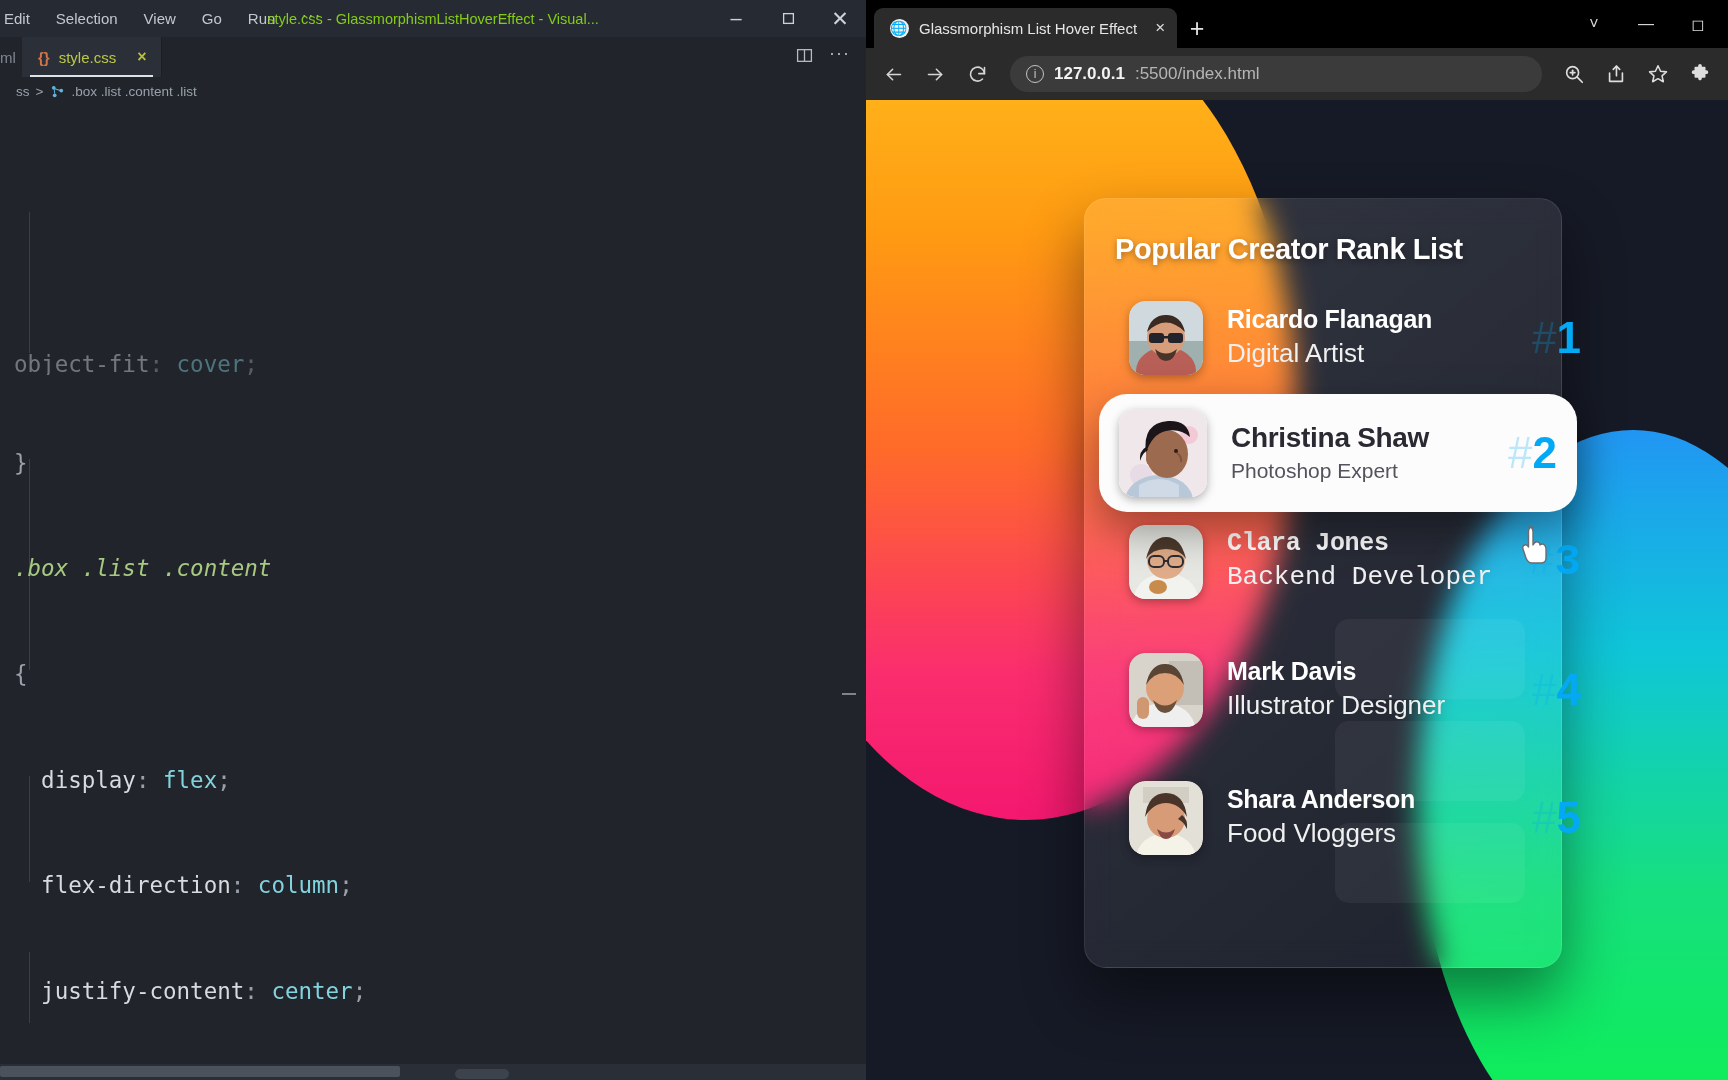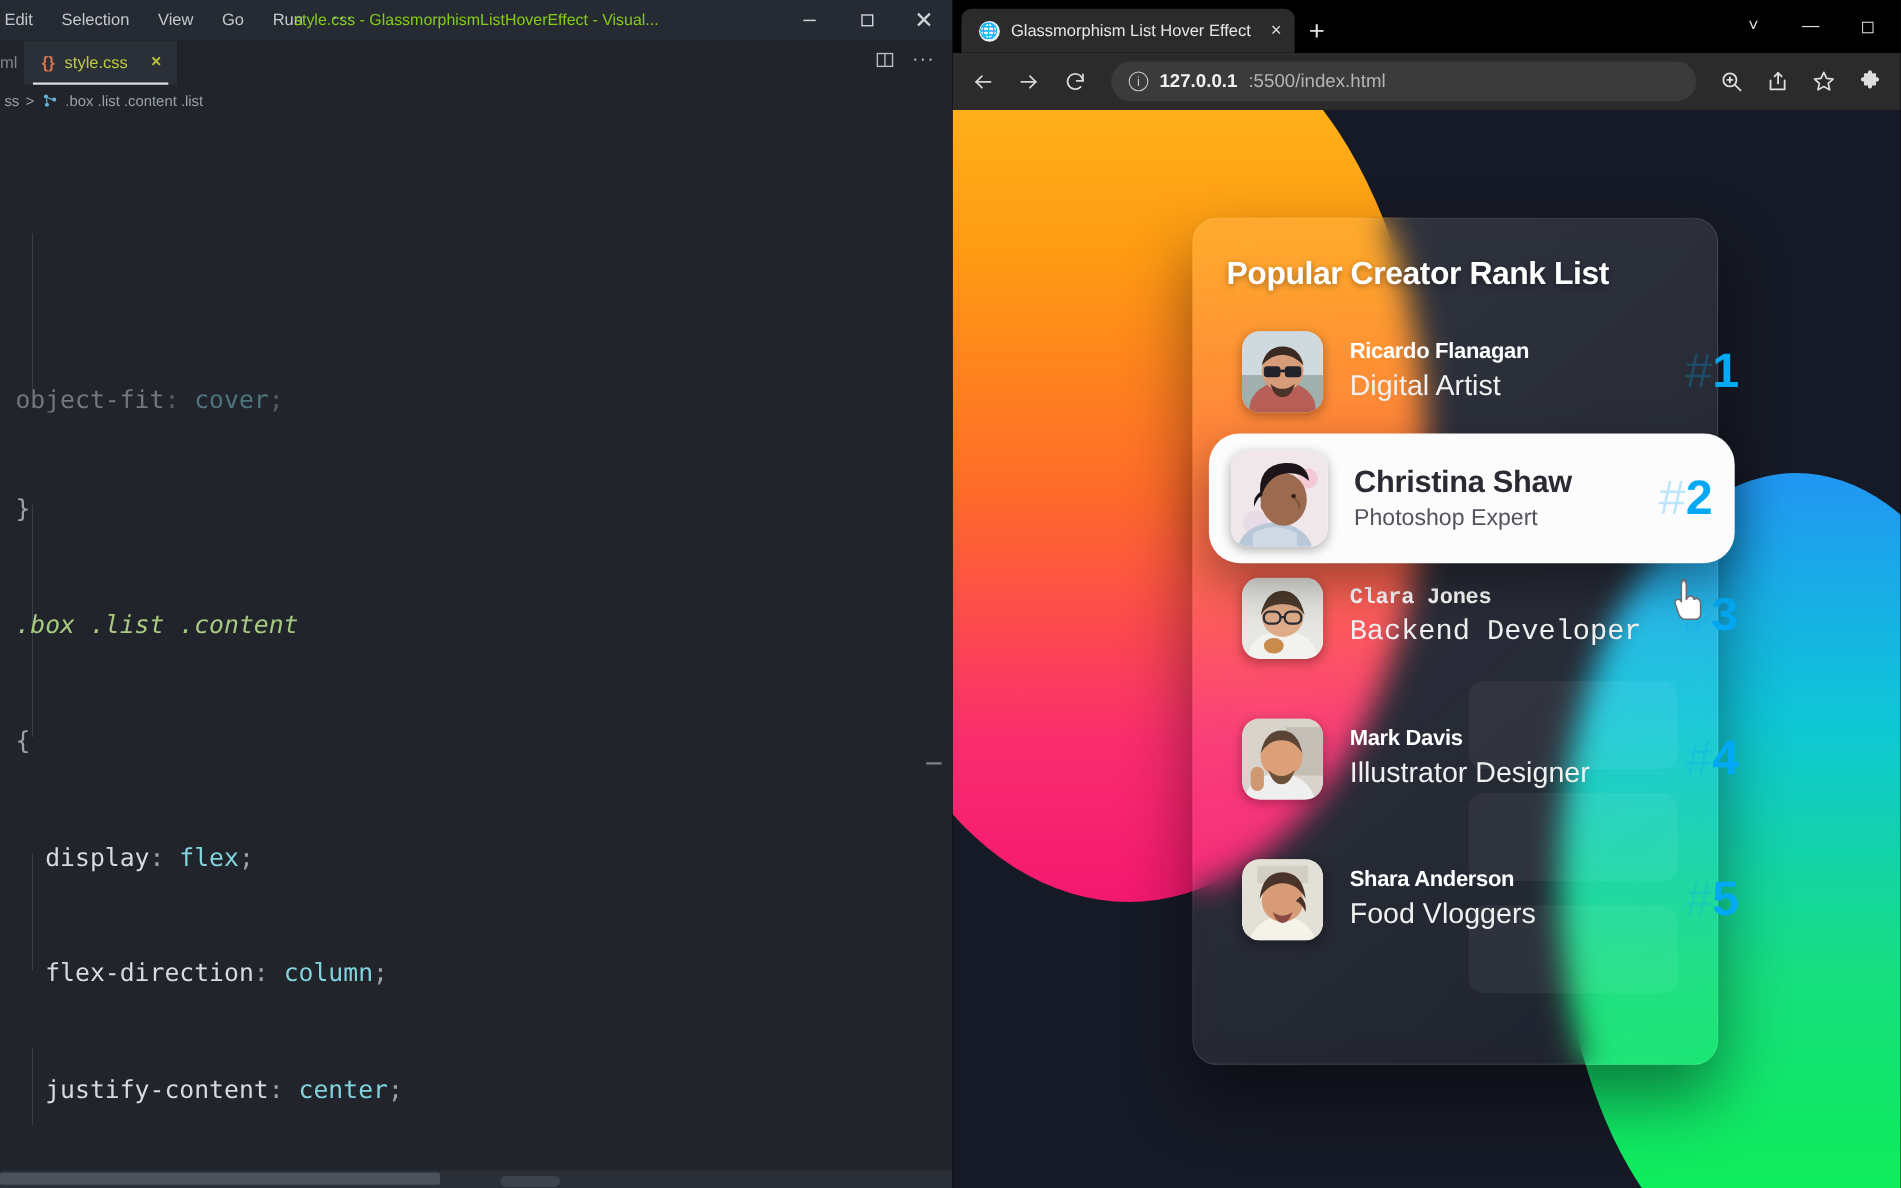--- a/index.html
+++ b/index.html
@@ -73,21 +73,21 @@
   .vs-tabactions {
     position: absolute; right: 0; top: 0; height: 40px;
     display: flex; align-items: center; gap: 16px; padding-right: 16px;
     color: #b7bcc4;
   }
   .vs-tabactions svg { width: 17px; height: 17px; }
   .vs-tabactions .dots { font-size: 18px; position: relative; top: -4px; letter-spacing: 1px; }
 
   .vs-breadcrumb {
     height: 28px; display: flex; align-items: center; gap: 6px;
-    padding-left: 4px; font-size: 13.5px; color: #9aa1ab;
+    padding-left: 16px; font-size: 13.5px; color: #9aa1ab;
     background: #21252b;
     white-space: nowrap; overflow: hidden;
   }
   .vs-breadcrumb .bc-ico {
     display: inline-flex; width: 16px; height: 16px; color: #5fb4dd;
     align-items: center; justify-content: center;
   }
   .vs-breadcrumb .bc-ico svg { width: 15px; height: 15px; }
 
   .vs-editor {
@@ -250,21 +250,21 @@
     height: 88px;
   }
   .rank-item .avatar {
     width: 74px; height: 74px; border-radius: 16px;
     flex: 0 0 74px; overflow: hidden;
     box-shadow: 0 3px 10px rgba(0,0,0,0.30);
   }
   .rank-item .avatar svg { display: block; width: 74px; height: 74px; }
   .rank-item .content { display: flex; flex-direction: column; justify-content: center; }
   .rank-item .content h4 {
-    font-size: 20px; font-weight: bold; color: #ffffff;
+    font-size: 25px; font-weight: bold; color: #ffffff;
     letter-spacing: -0.3px; line-height: 1.18;
   }
   .rank-item .content p {
     font-size: 26px; color: #f0f0f0; font-weight: normal; line-height: 1.3; margin-top: 3px;
   }
   .rank-item .rank {
     position: absolute; right: -50px; top: 50%; transform: translateY(-50%);
     color: #03a9f4; font-size: 44px; font-weight: bold;
     transition: 0.5s; white-space: nowrap;
   }

